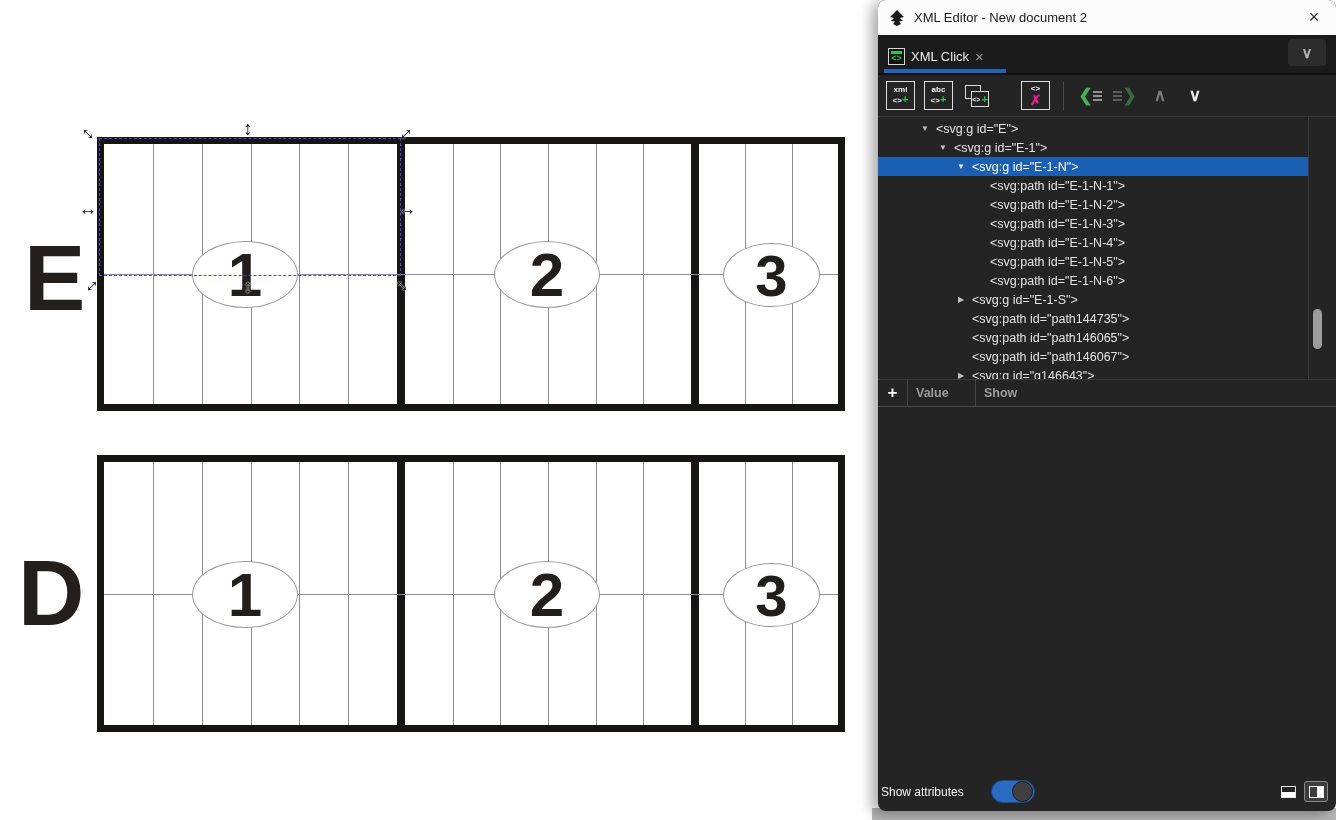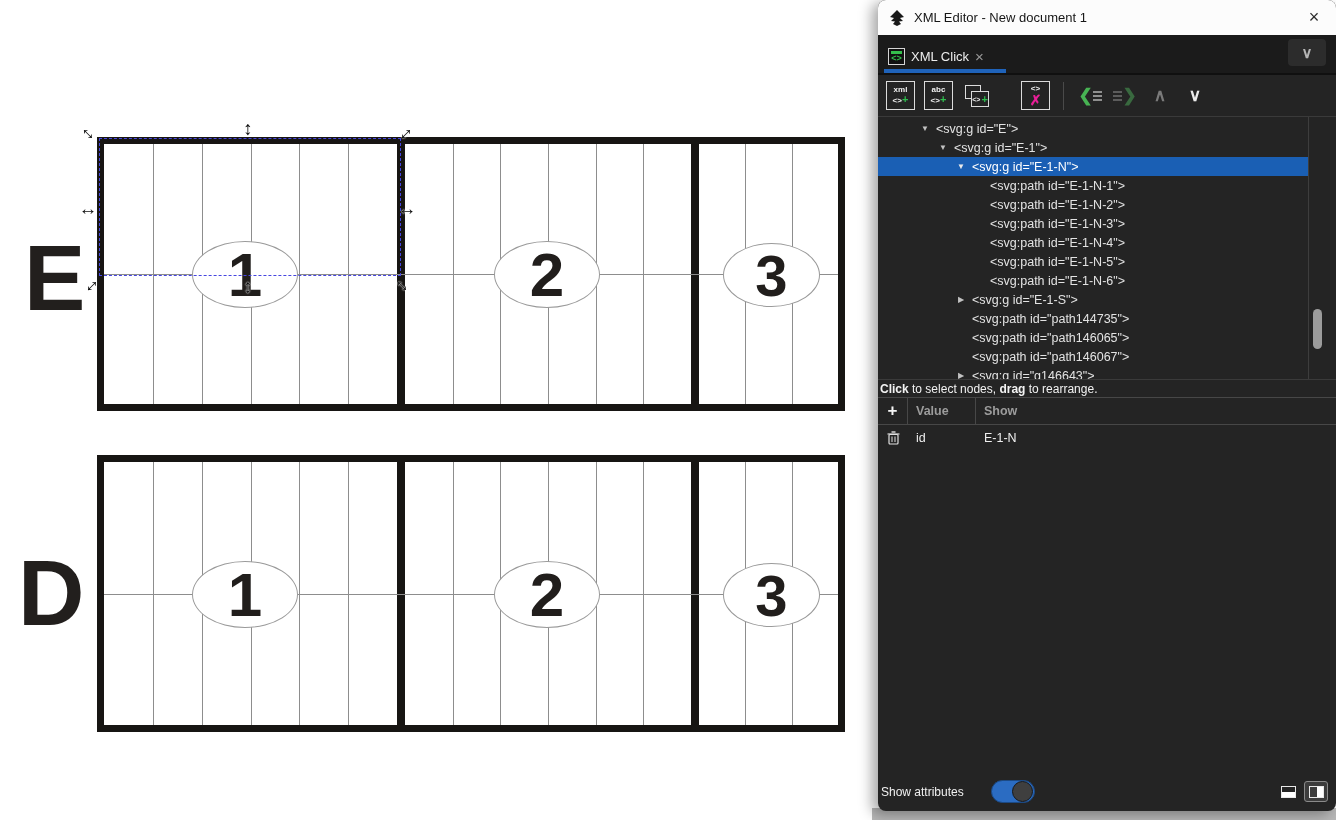--- a/index.html
+++ b/index.html
@@ -207,21 +207,21 @@
   <div class="h br" style="left:393px;top:273px;">↔</div>
 
   <div id="behind-strip"></div>
 
   <div id="dialog">
 
     <div id="titlebar">
       <svg width="18" height="18" viewBox="0 0 18 18">
         <path d="M9 1 L16 8 L12 9 L15 12 L11 12.5 L13 15 L9 17 L5 15 L7 12.5 L3 12 L6 9 L2 8 Z" fill="#191919"></path>
       </svg>
-      <span class="title">XML Editor - New document 1</span>
+      <span class="title">XML Editor - New document 2</span>
       <span id="title-close">×</span>
     </div>
 
     <div id="tabstrip">
       <div id="tab">
         <span class="tab-icon">
             <span>&lt;&gt;</span>
           </span>
         <span class="label">XML Click</span>
         <span class="tclose">×</span>
@@ -326,43 +326,27 @@
           <div class="tree-row" style="padding-left: 76px;">
             <span class="expander">▶</span>
             <span>&lt;svg:g id="g146643"&gt;</span>
           </div>
         </div>
       <div id="scrollcol">
         <div id="scrollthumb"></div>
       </div>
     </div>
 
-    <div id="tree-hint">
-      <span><b>Click</b><span> to select nodes, </span><b>drag</b><span> to rearrange.</span></span>
-    </div>
 
     <div id="attr-header">
       <div id="attr-plus">+</div>
       <div class="col-name">Value</div>
       <div class="col-value">Show</div>
     </div>
 
-    <div id="attr-row">
-      <div id="attr-trash">
-        <svg width="13" height="14" viewBox="0 0 13 14">
-          <rect x="2" y="3.5" width="9" height="9.5" rx="1" fill="none" stroke="#e0e0e0" stroke-width="1.2"></rect>
-          <line x1="0.5" y1="3" x2="12.5" y2="3" stroke="#e0e0e0" stroke-width="1.2"></line>
-          <line x1="4.5" y1="1" x2="8.5" y2="1" stroke="#e0e0e0" stroke-width="1.4"></line>
-          <line x1="5" y1="5.5" x2="5" y2="11" stroke="#e0e0e0" stroke-width="1"></line>
-          <line x1="8" y1="5.5" x2="8" y2="11" stroke="#e0e0e0" stroke-width="1"></line>
-        </svg>
-      </div>
-      <div class="col-name">id</div>
-      <div class="col-value">E-1-N</div>
-    </div>
 
     <div id="attr-filler"></div>
 
     <div id="footer">
       <div id="footer-row">
         <span id="show-attr-label">Show attributes</span>
         <div id="toggle">
           <div class="knob"></div>
         </div>
         <div id="layout-btns">

